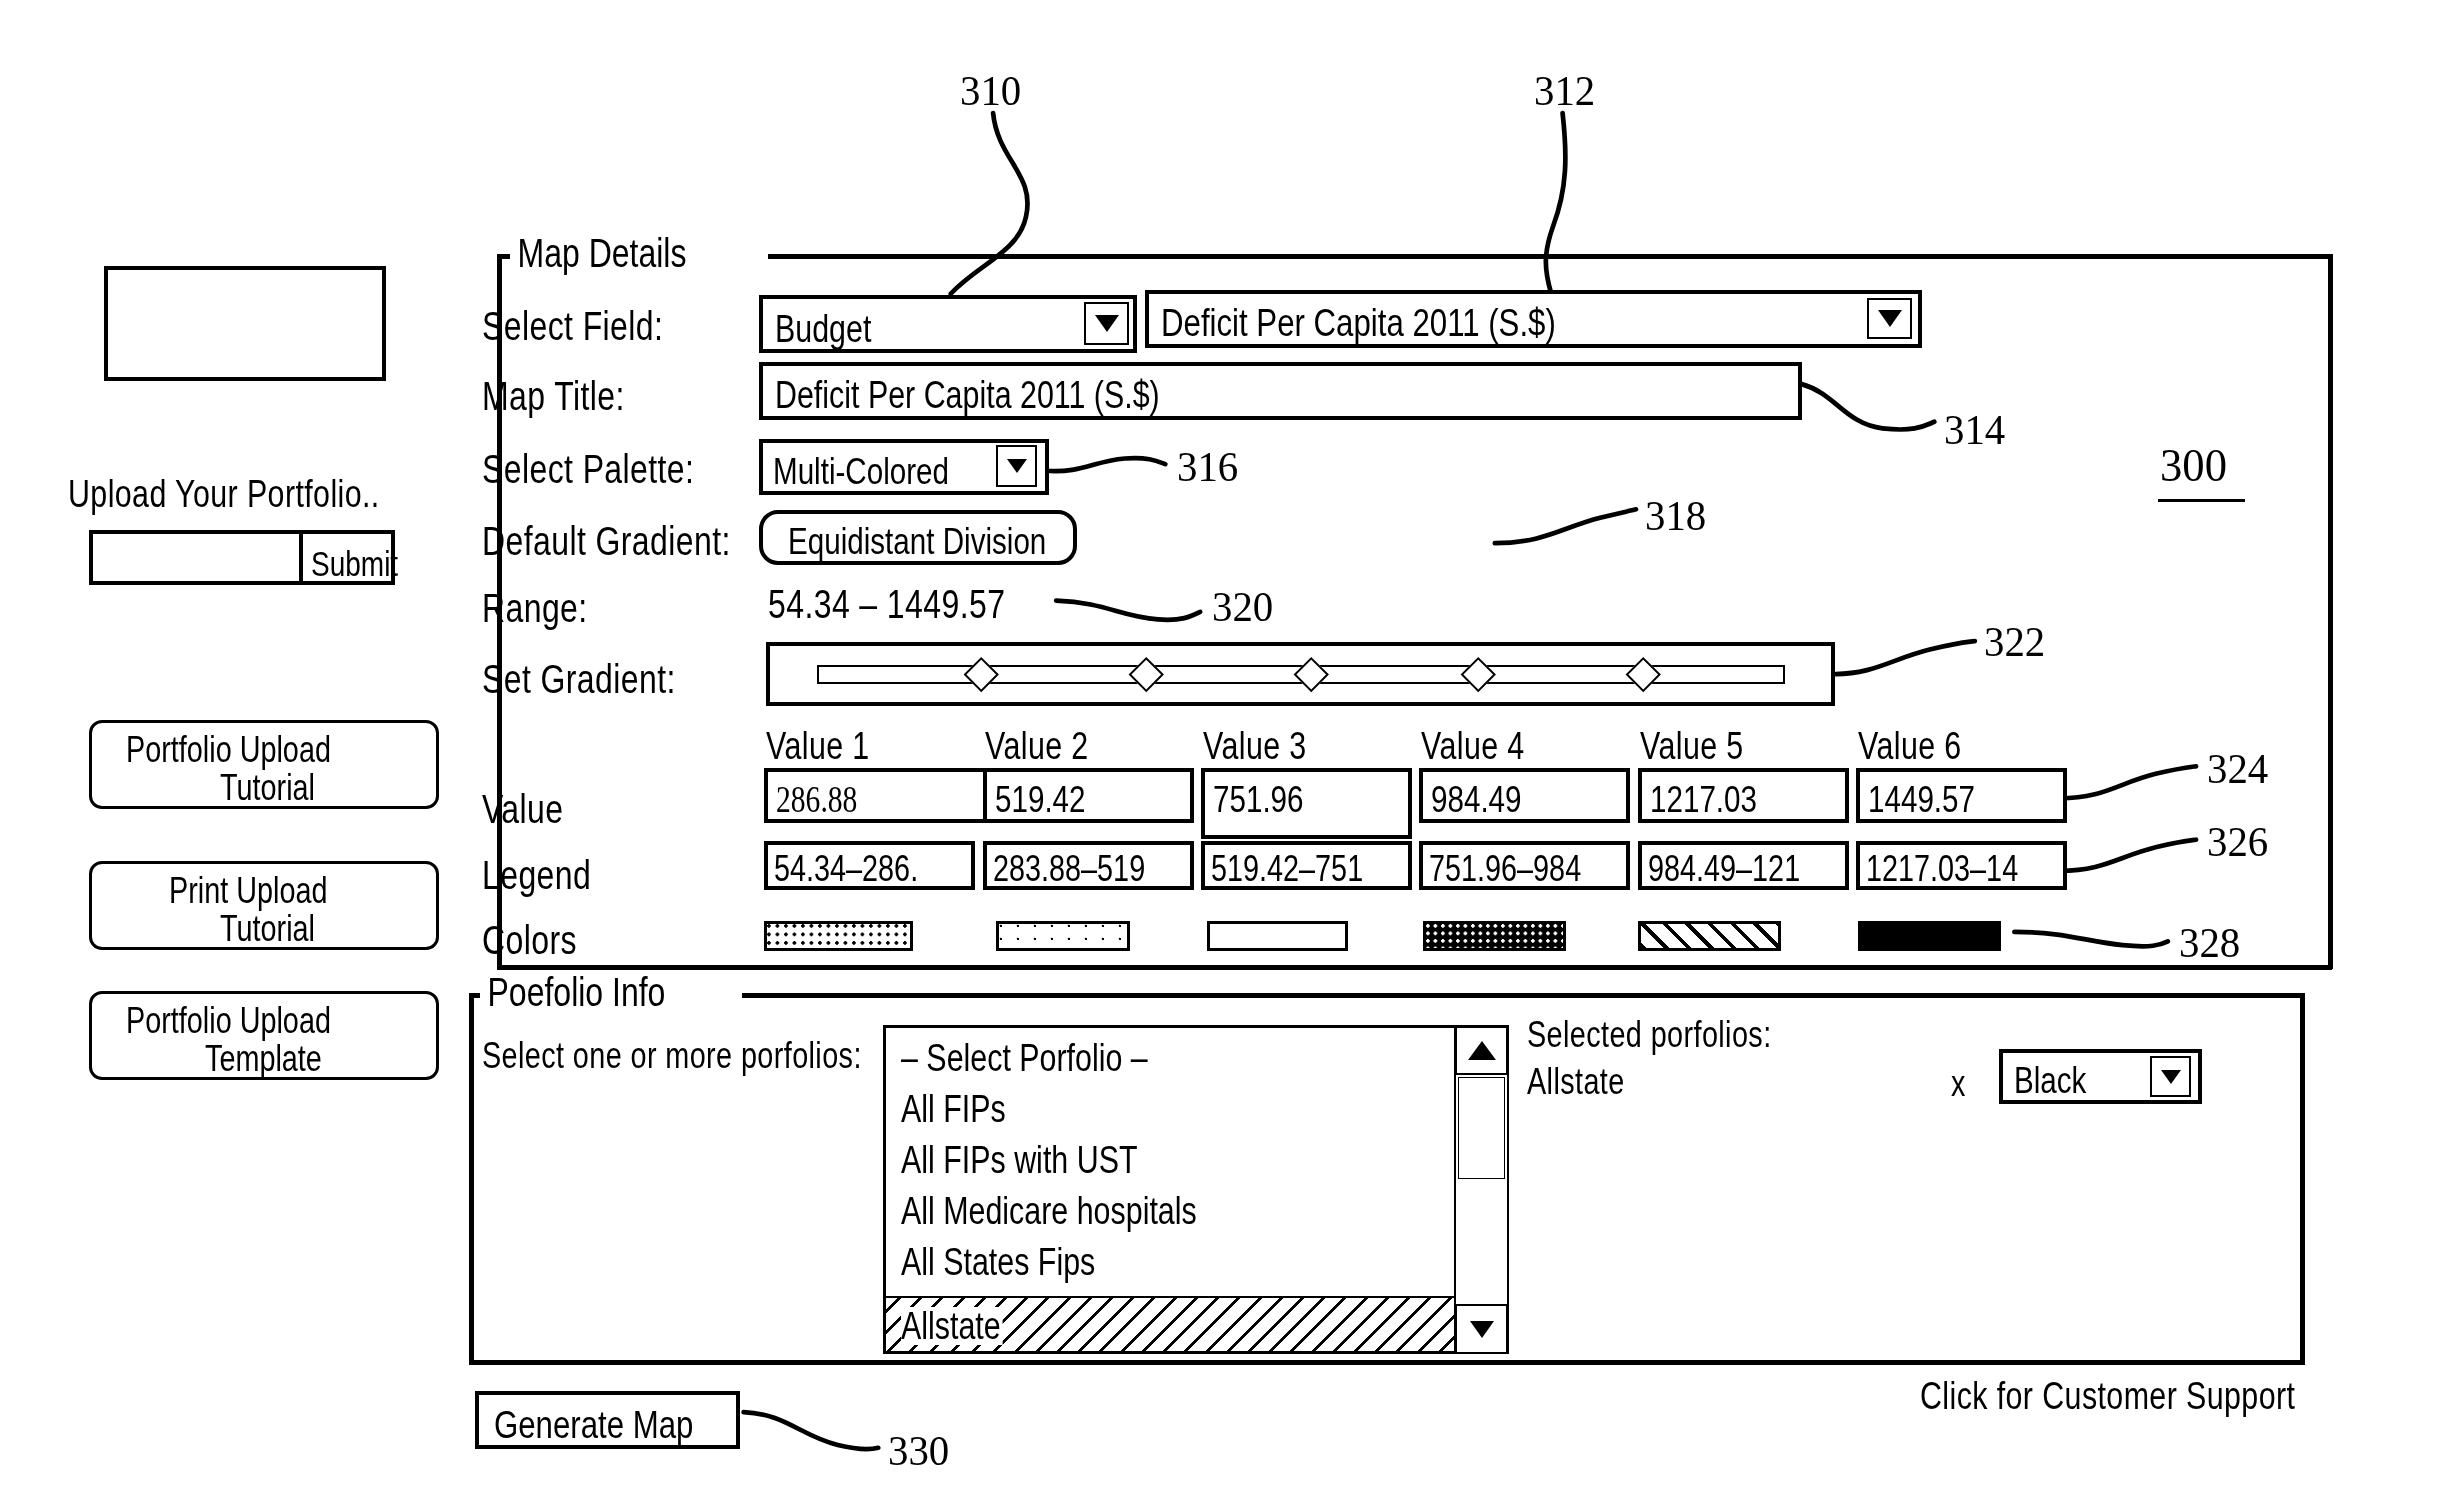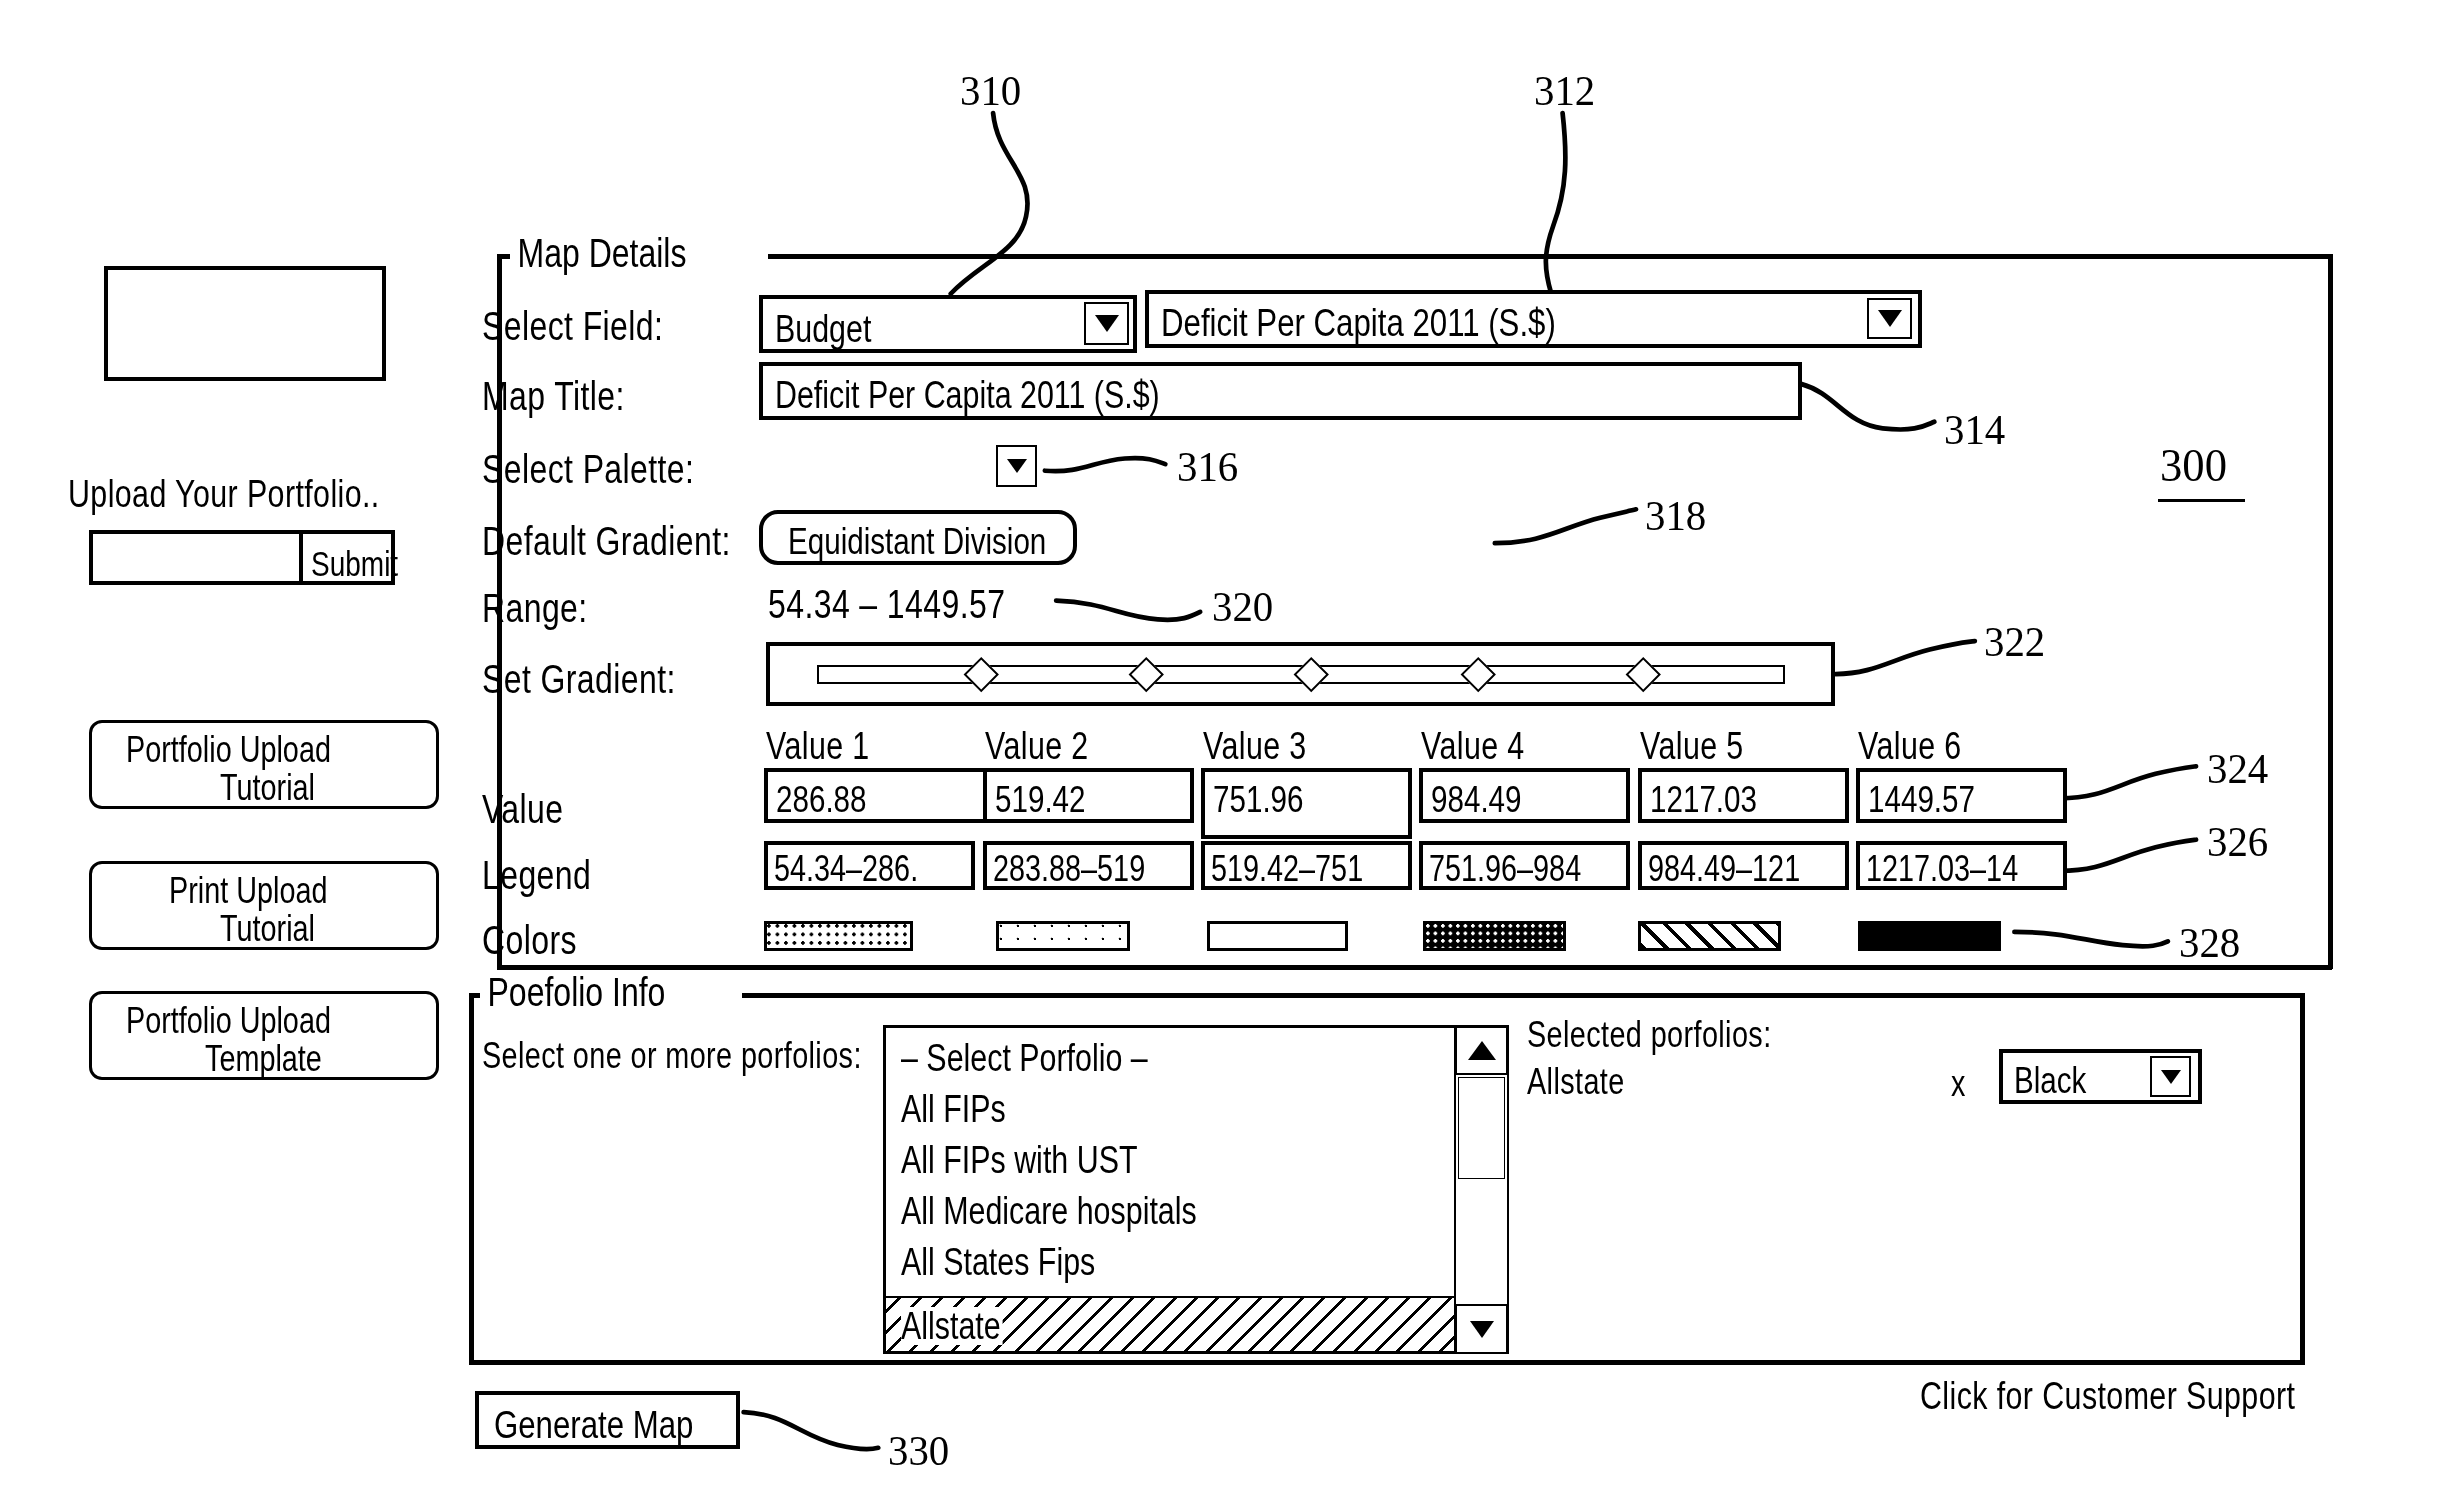--- a/index.html
+++ b/index.html
@@ -280,20 +280,23 @@
   <div class="ddbtn" style="left:1867px; top:298px; width:45px; height:41px;">
       <span class="tri"></span>
     </div>
 
   <div class="txt" style="left:482px; top:376px; font-size:40px;">Map Title:</div>
   <div class="box thick" style="left:759px; top:362px; width:1043px; height:58px;">
     <div class="fieldtext" style="left:12.2px; top:10.4px; font-size:38px;">Deficit Per Capita 2011 (S.$)</div>
   </div>
 
   <div class="txt" style="left:482px; top:449px; font-size:40px;">Select Palette:</div>
+  <div class="box thick" style="left:759px; top:439px; width:290px; height:56px;">
+    <div class="fieldtext" style="left:10.4px; top:10.4px; font-size:37px;">Multi-Colored</div>
+  </div>
   <div class="ddbtn small" style="left:996px; top:445px; width:41px; height:42px;">
       <span class="tri"></span>
     </div>
 
   <div class="txt" style="left:482px; top:521px; font-size:40px;">Default Gradient:</div>
   <div class="box thick" style="left:759px; top:510px; width:318px; height:55px;border-radius:19px;">
     <div class="fieldtext" style="left:24.5px; top:9.4px; font-size:37px;">Equidistant Division</div>
   </div>
 
   <div class="txt" style="left:482px; top:588px; font-size:40px;">Range:</div>
@@ -306,21 +309,21 @@
   <div class="diamond" style="left:1134px; top:662px;"></div>
   <div class="diamond" style="left:1299px; top:662px;"></div>
   <div class="diamond" style="left:1466px; top:662px;"></div>
   <div class="diamond" style="left:1631px; top:662px;"></div>
 
   <div class="txt" style="left:482px; top:789px; font-size:40px;">Value</div>
   <div class="txt" style="left:482px; top:855px; font-size:40px;">Legend</div>
   <div class="txt" style="left:482px; top:920px; font-size:40px;">Colors</div>
 
   <div class="txt" style="left:766px; top:727px; font-size:38px;">Value 1</div>
-  <div class="box thick" style="left:764px; top:768px; width:234px; height:55px;">
+  <div class="box thick" style="left:764px; top:768px; width:234px; height:55px;font-family:Liberation Serif, serif;">
     <div class="fieldtext" style="left:7.5px; top:9.4px; font-size:37px;">286.88</div>
   </div>
   <div class="box thick" style="left:764px; top:841px; width:211px; height:49px;">
     <div class="fieldtext" style="left:5.6px; top:5.6px; font-size:36px;">54.34–286.</div>
   </div>
   <div class="swatch sw-dots-dense" style="left:764px; top:921px; width:149px; height:30px;"></div>
 
   <div class="txt" style="left:985px; top:727px; font-size:38px;">Value 2</div>
   <div class="box thick" style="left:983px; top:768px; width:211px; height:55px;">
     <div class="fieldtext" style="left:7.5px; top:9.4px; font-size:37px;">519.42</div>

